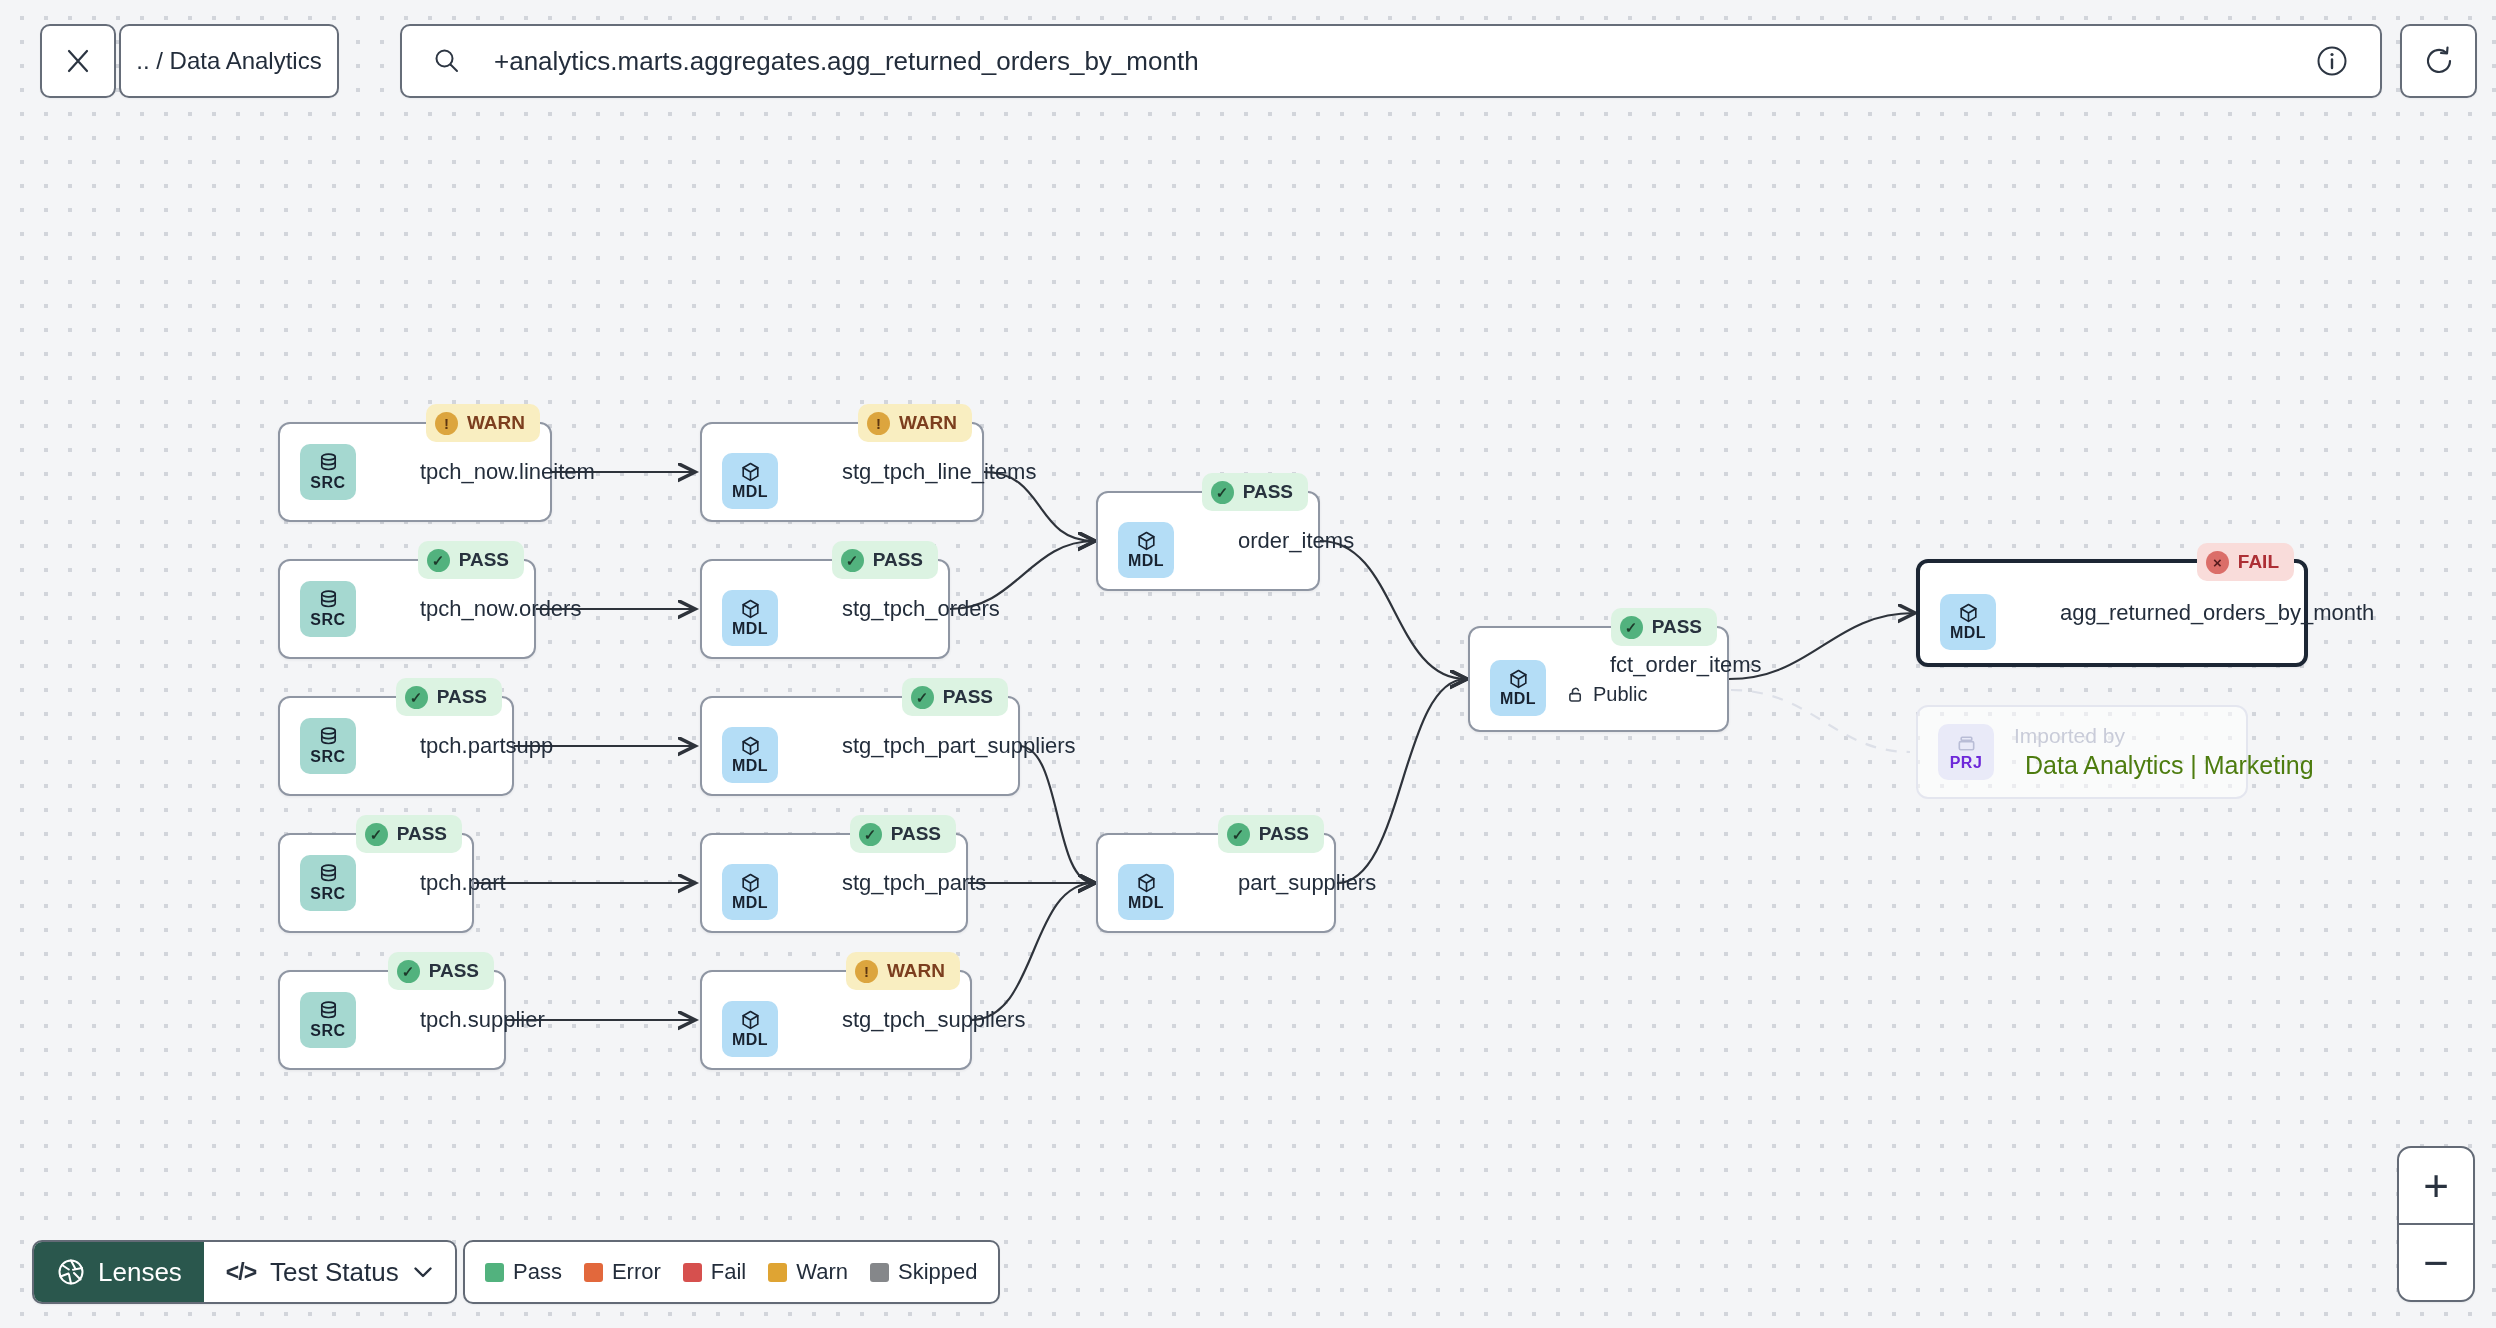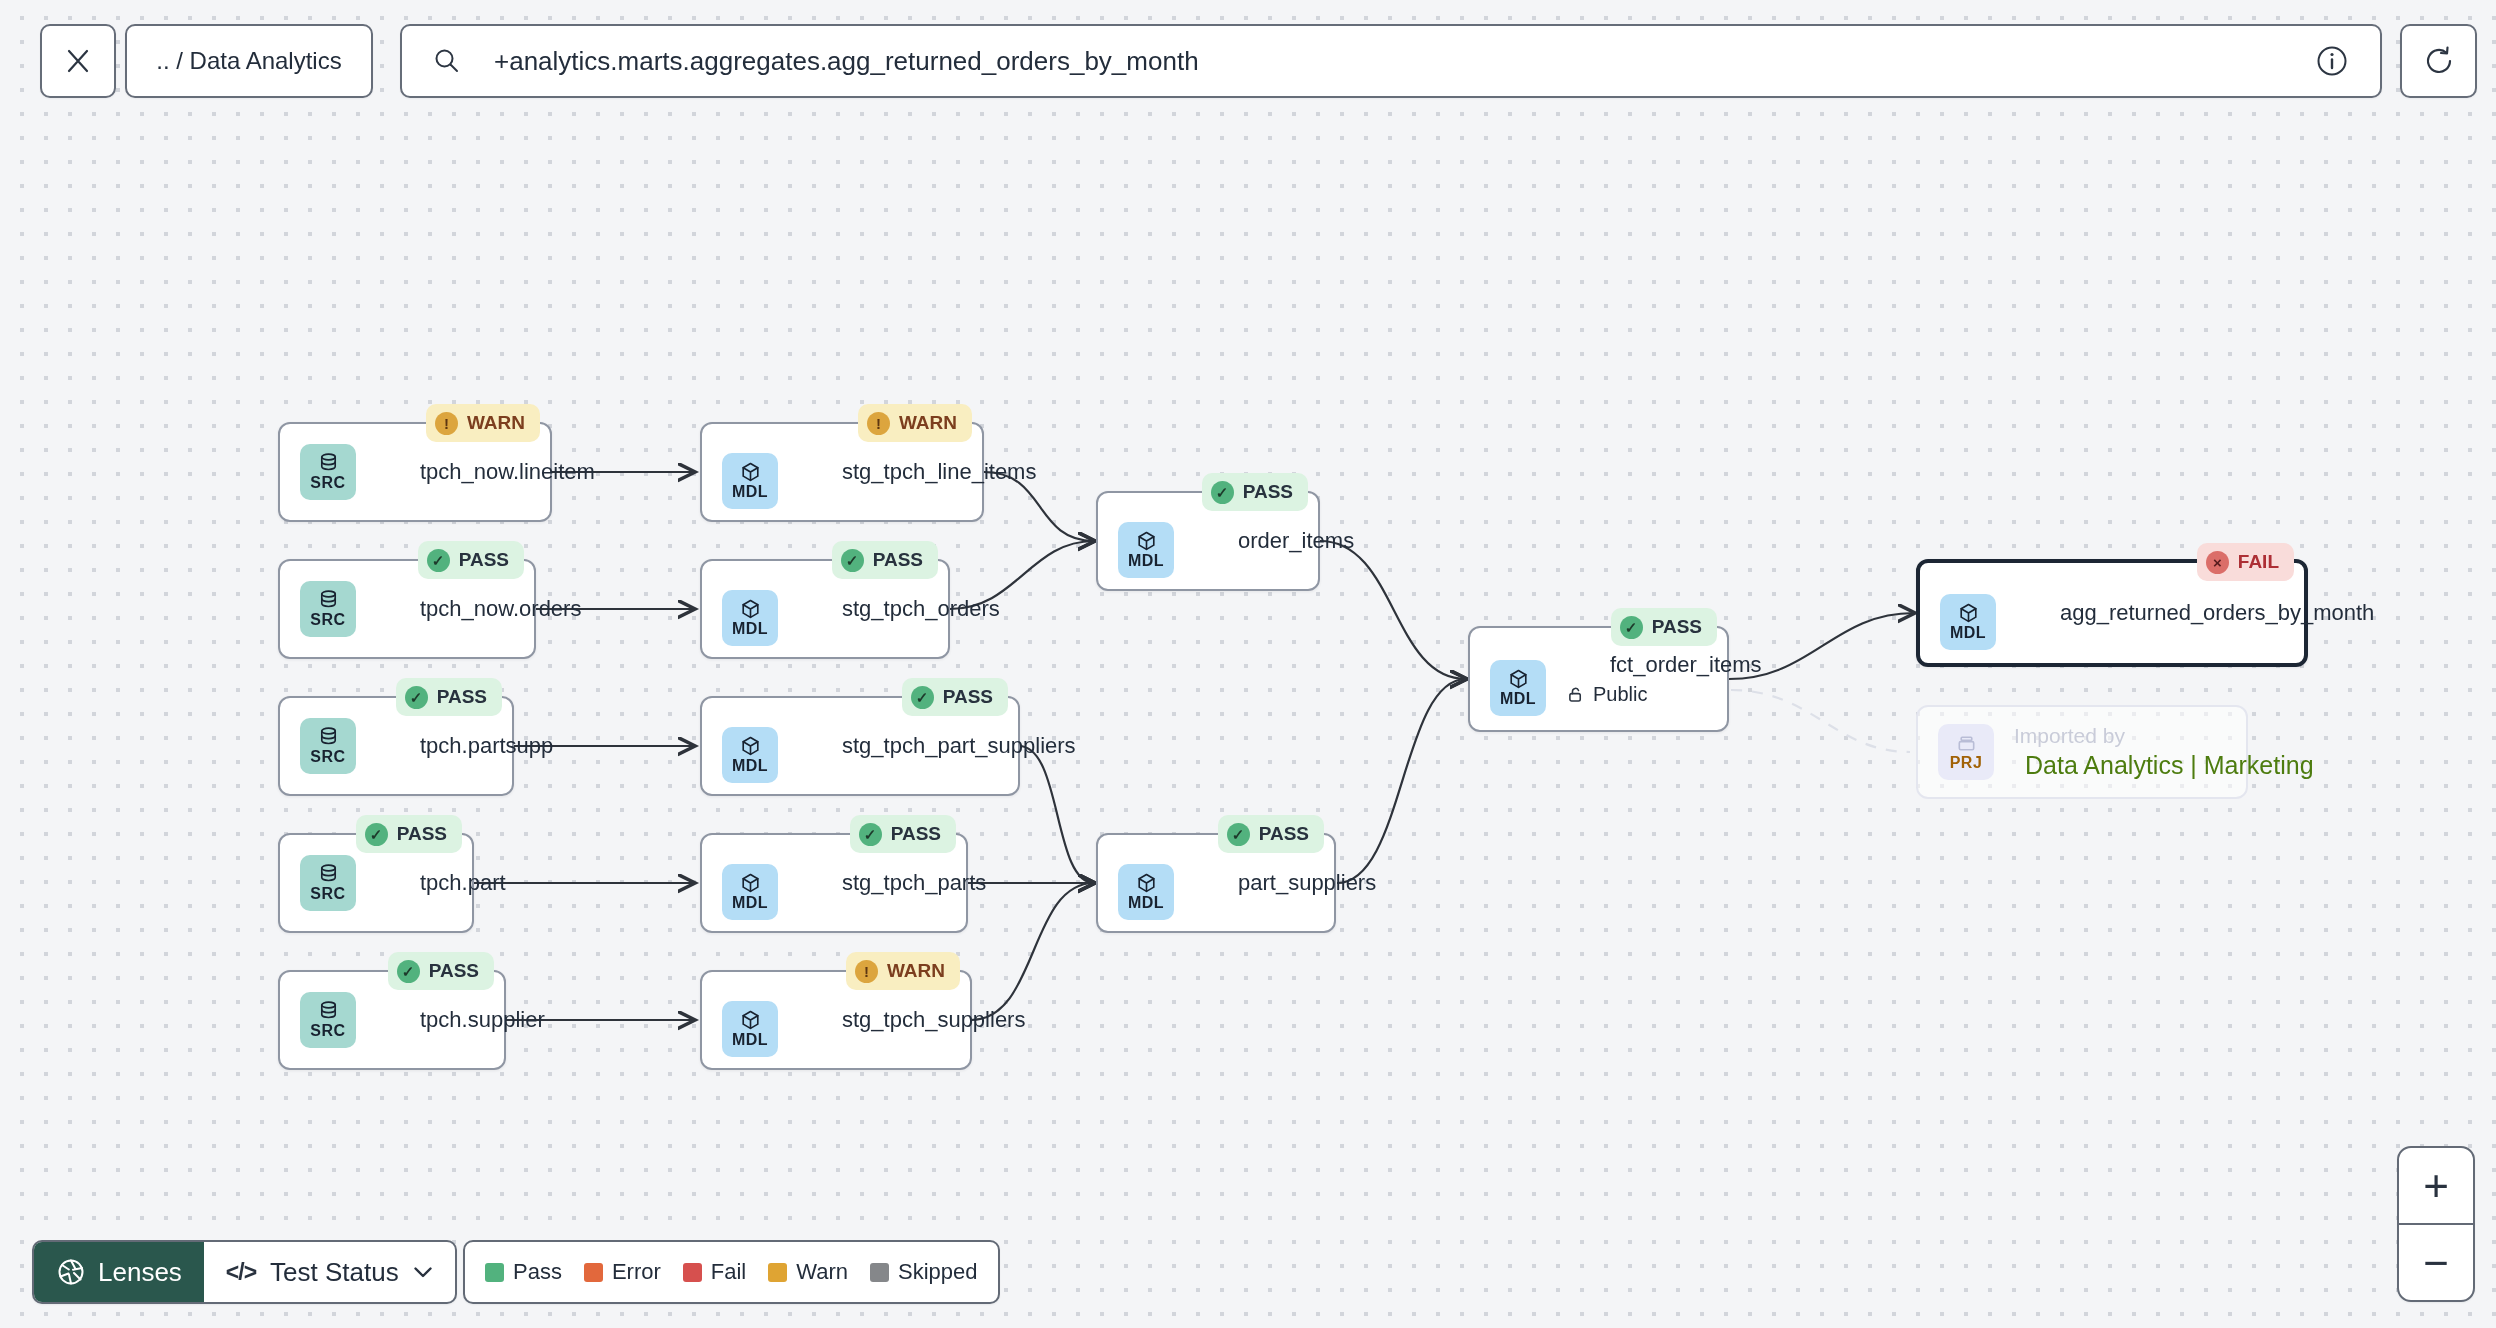--- a/index.html
+++ b/index.html
@@ -30,21 +30,21 @@
   .node.selected{border:4px solid #1c2634;}
   .node-label{font-size:22px;font-weight:500;color:#232d3b;white-space:nowrap;margin-left:44px;}
   .tile{width:56px;height:56px;border-radius:10px;flex:none;display:flex;flex-direction:column;
     align-items:center;justify-content:center;}
   .tile svg{width:23px;height:23px;stroke:#182230;fill:none;stroke-width:1.7;stroke-linecap:round;stroke-linejoin:round;}
   .tile .tl{font-size:16px;font-weight:700;color:#182230;letter-spacing:.5px;line-height:1.05;}
   .tile.src{background:#a5d8d0;}
   .tile.mdl{background:#b4ddf6;margin-top:18px;}
   .tile.prj{background:#e9eaf8;}
   .tile.prj svg{stroke:#b9bdd6;}
-  .tile.prj .tl{color:#a16207;}
+  .tile.prj .tl{color:#6d28d9;}
   .sub{display:flex;align-items:center;gap:8px;margin-top:5px;font-size:20px;color:#232d3b;}
   .sub svg{width:19px;height:19px;stroke:#2c3542;fill:none;stroke-width:1.8;stroke-linecap:round;stroke-linejoin:round;}
   
   .badge{position:absolute;top:-20px;right:10px;height:38px;border-radius:10px;display:flex;
     align-items:center;gap:9px;padding:0 15px 0 9px;font-size:19px;font-weight:700;white-space:nowrap;}
   .badge .dot{width:23px;height:23px;border-radius:50%;display:flex;align-items:center;
     justify-content:center;font-size:15px;font-weight:700;line-height:1;}
   .badge.pass{background:#dcf3e2;color:#28323e;}
   .badge.pass .dot{background:#52b27e;color:#1d3a2b;}
   .badge.pass .dot::before{content:"✓";}
@@ -106,21 +106,21 @@
   <path class="edge" d="M1729 679 C1812 679 1833 613 1914 613" marker-end="url(#arrow)"></path>
   <path class="edge-ghost" d="M1731 690 C1812 690 1835 752 1910 752"></path>
 </svg>
 
 <div class="tbtn" style="left:40px;width:76px;">
   <svg width="30" height="30" viewBox="0 0 30 30">
     <path class="icon-stroke" d="M6 5 L24 25 M24 5 L6 25" style="stroke-width:2.2"></path>
   </svg>
 </div>
 
-<div class="tbtn" style="left:125px;width:248px;">
+<div class="tbtn" style="left:119px;width:220px;">
   <span class="breadcrumb-text">.. / Data Analytics</span>
 </div>
 
 <div class="tbtn searchbar" style="left:400px;width:1982px;">
   <svg width="30" height="30" viewBox="0 0 30 30">
     <circle class="icon-stroke" cx="12.5" cy="12.5" r="8" style="stroke-width:2"></circle>
     <path class="icon-stroke" d="M18.5 18.5 L25 25" style="stroke-width:2"></path>
   </svg>
   <input type="text" readonly="" value="+analytics.marts.aggregates.agg_returned_orders_by_month" style="">
   <svg width="36" height="36" viewBox="0 0 36 36" style="cursor:pointer;">

